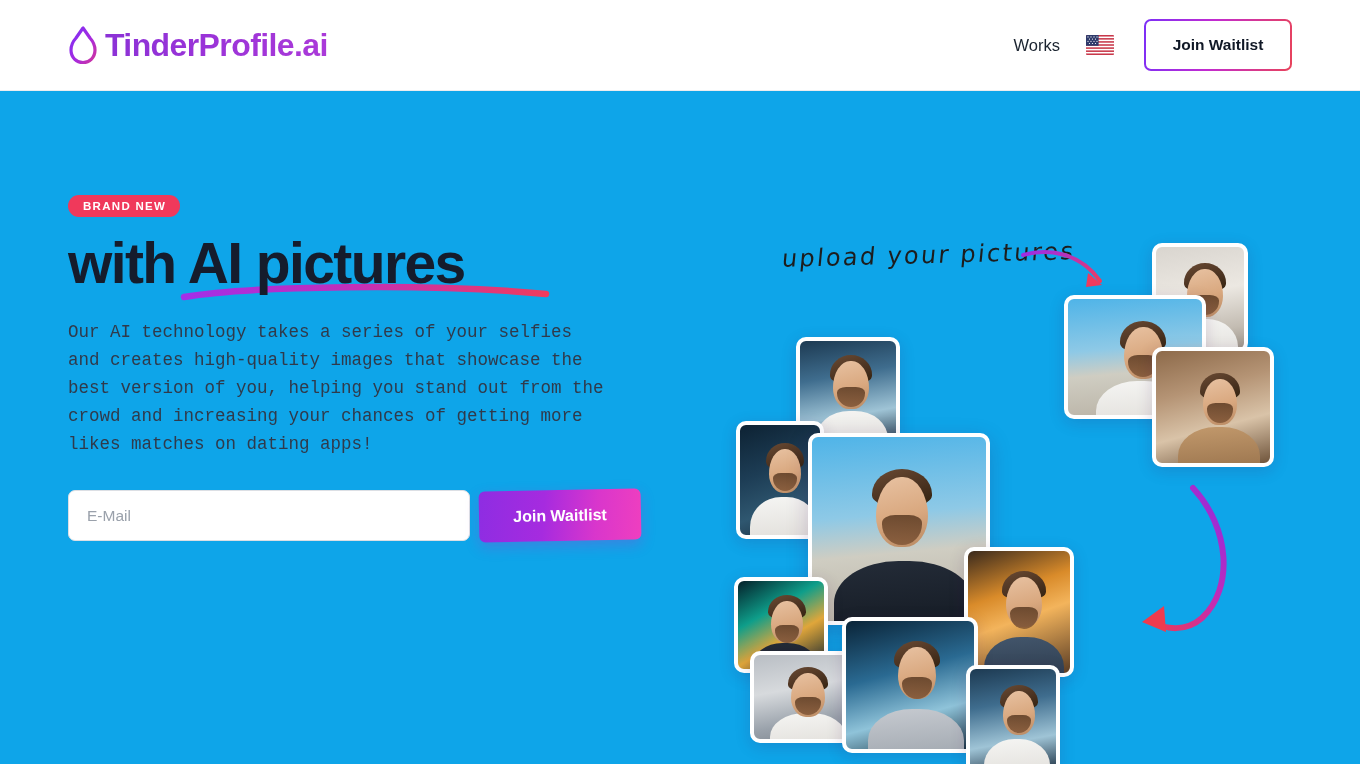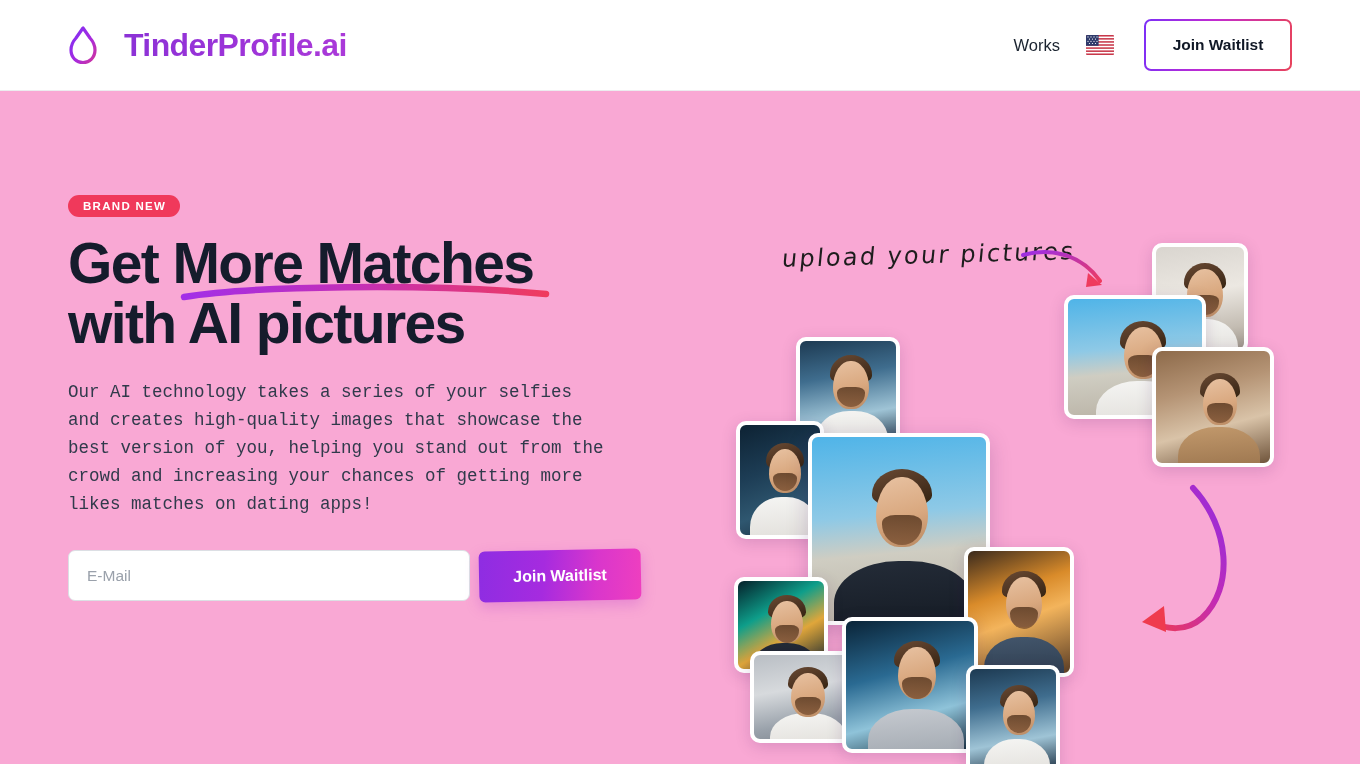--- a/index.html
+++ b/index.html
@@ -17,21 +17,21 @@
     background: #ffffff;
     border-bottom: 1px solid #ececef;
     display: flex;
     align-items: center;
     padding: 0 68px;
     position: relative;
   }
   .logo-group {
     display: flex;
     align-items: center;
-    gap: 26px;
+    gap: 7px;
     margin-right: 32px;
   }
   .flame-icon { width: 30px; height: 40px; display:block; }
   .logo-text {
     font-size: 32px;
     font-weight: bold;
     letter-spacing: -0.6px;
     background: linear-gradient(100deg, #8b32d6 0%, #9a33d8 45%, #ab3ad9 100%);
     -webkit-background-clip: text;
     background-clip: text;
@@ -87,21 +87,21 @@
     font-weight: bold;
     color: #101826;
     white-space: nowrap;
   }
 
   
   .hero {
     position: relative;
     width: 100%;
     height: 673px;
-    background: #f9a8d4;
+    background: #0ea5e9;
   }
   .hero-left {
     position: absolute;
     left: 68px; top: 104px;
     width: 610px;
   }
   .badge {
     display: inline-block;
     background: #f0395b;
     color: #ffffff;
@@ -293,21 +293,20 @@
     </div>
   </div>
 </div>
 
 <div class="hero">
 
   <div class="hero-left">
     <div class="badge">BRAND NEW</div>
 
     <h1 class="headline">
-      <span class="headline-line">Get More Matches</span>
       <svg class="underline-svg" viewBox="0 0 372 22" preserveAspectRatio="none">
         <defs>
           <linearGradient id="ulGrad" x1="0" y1="0" x2="1" y2="0">
             <stop offset="0%" stop-color="#a22ee8"></stop>
             <stop offset="48%" stop-color="#c42fb6"></stop>
             <stop offset="100%" stop-color="#ef3b5e"></stop>
           </linearGradient>
         </defs>
         <path d="M4 16 C70 5, 250 2, 366 13" fill="none" stroke="url(#ulGrad)" stroke-width="6.5" stroke-linecap="round"></path>
       </svg>

